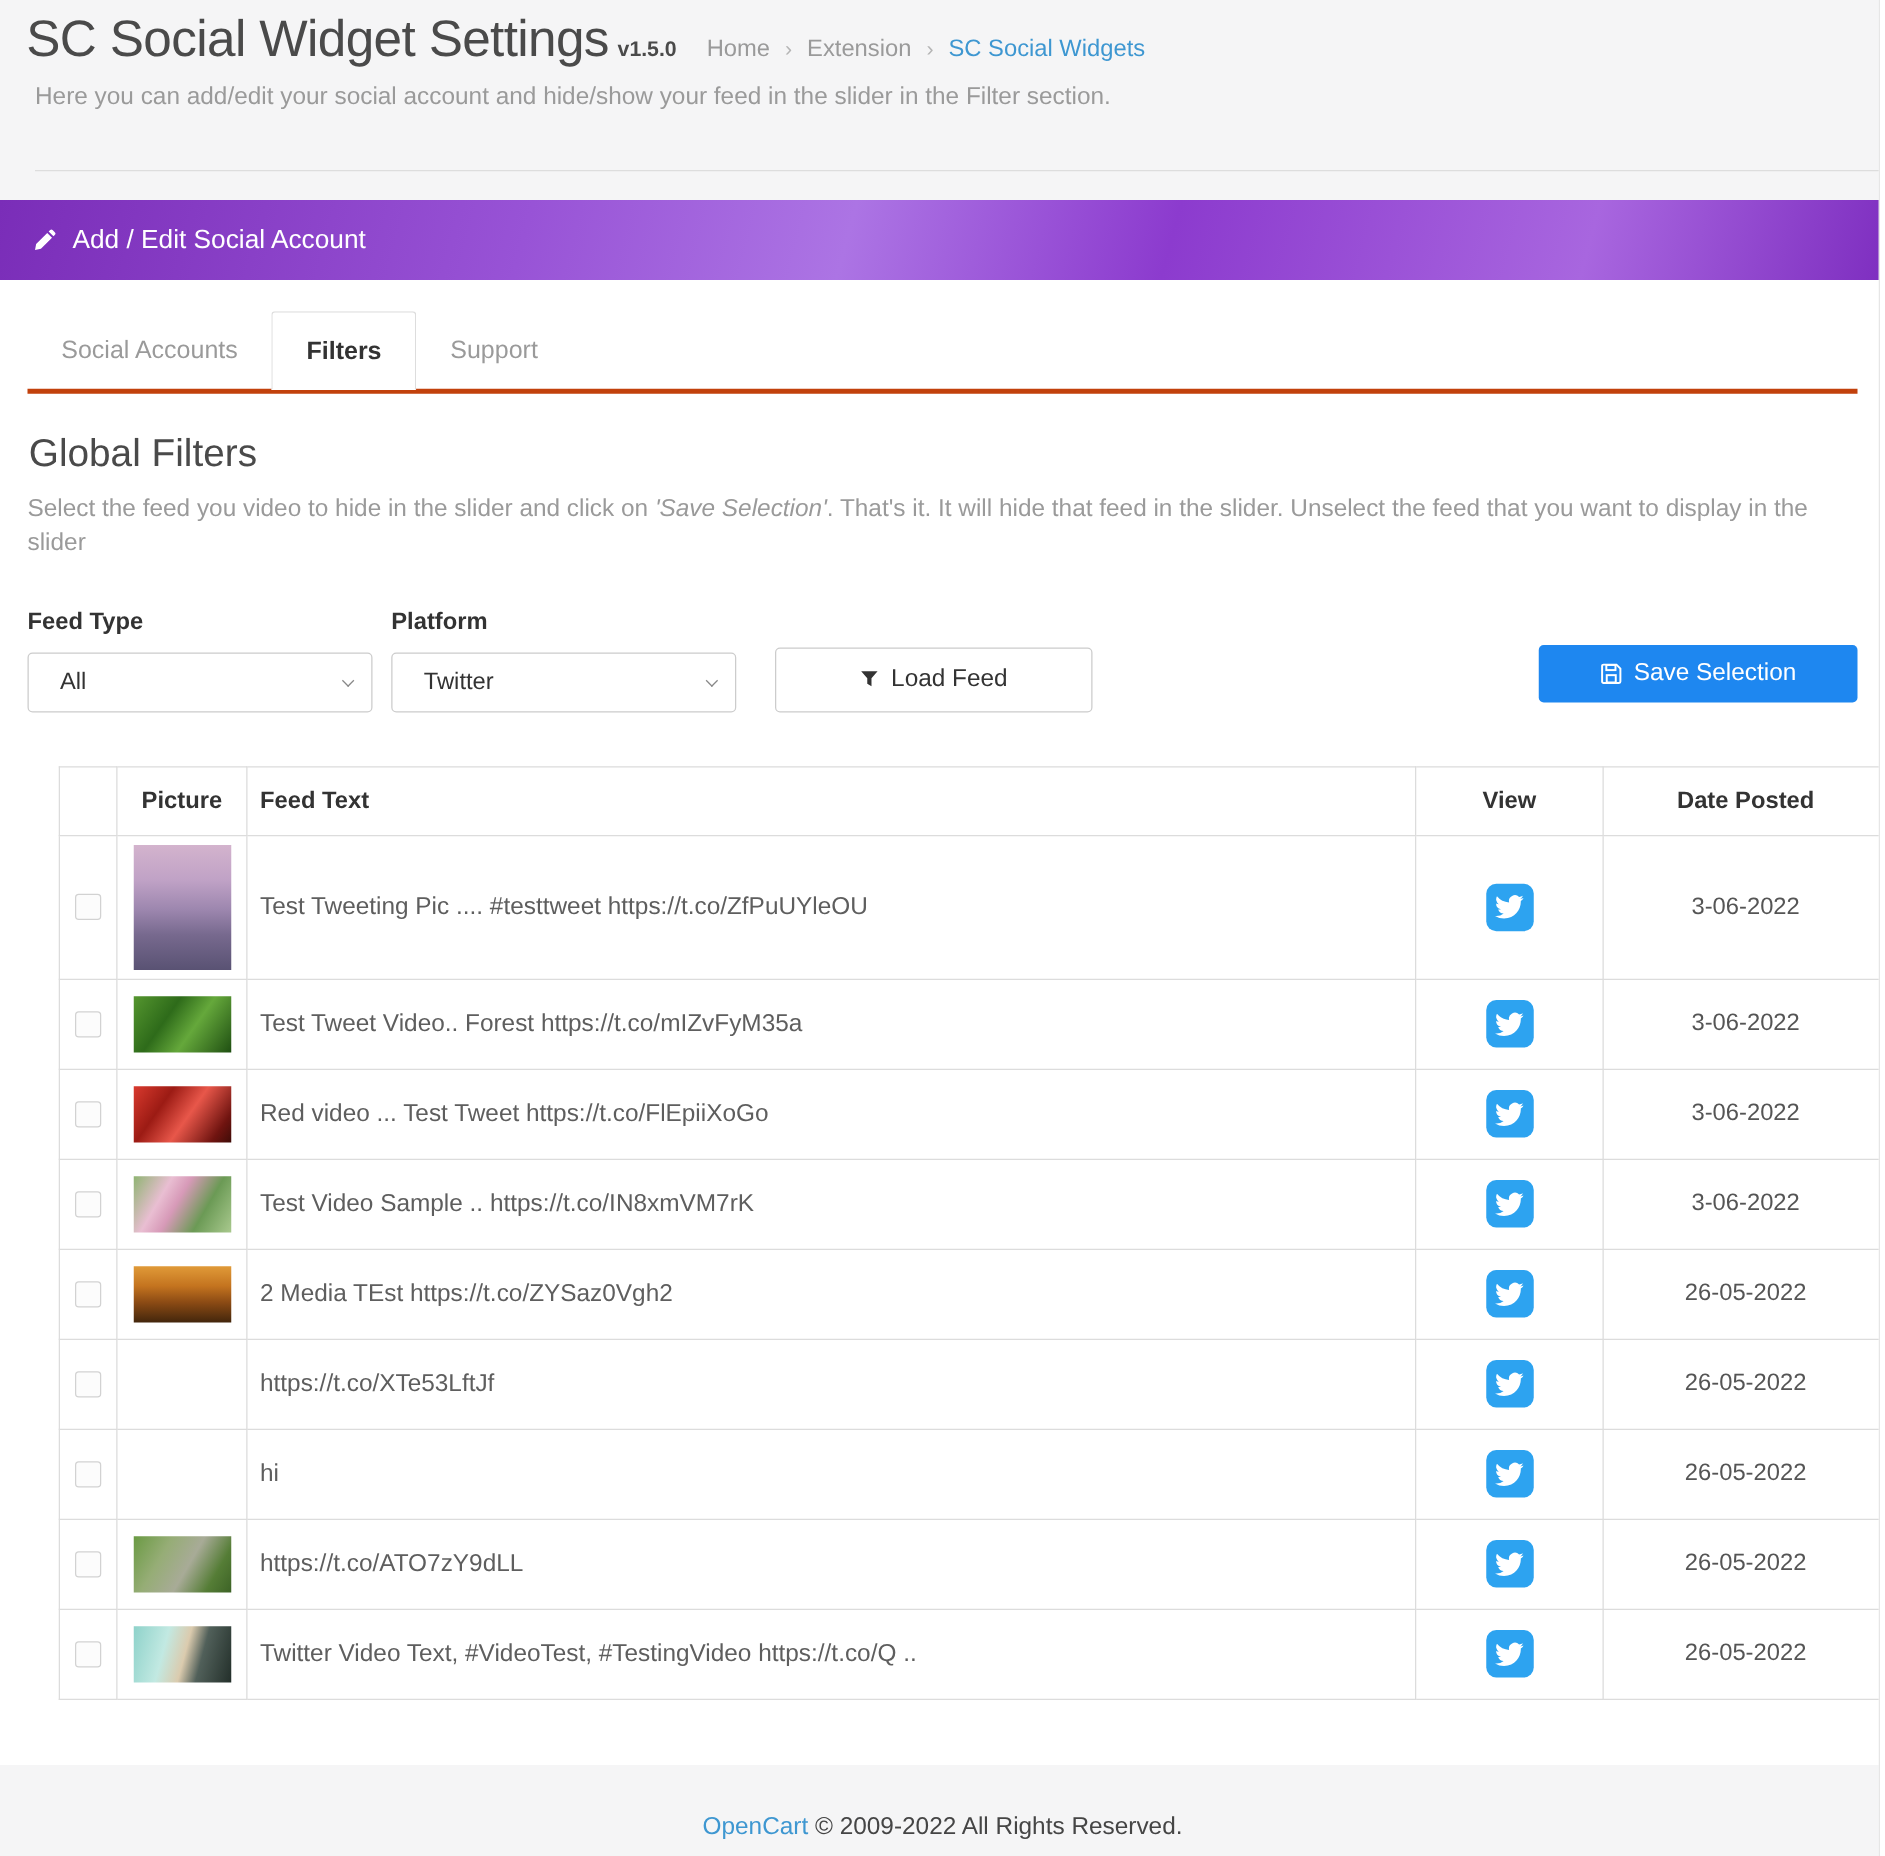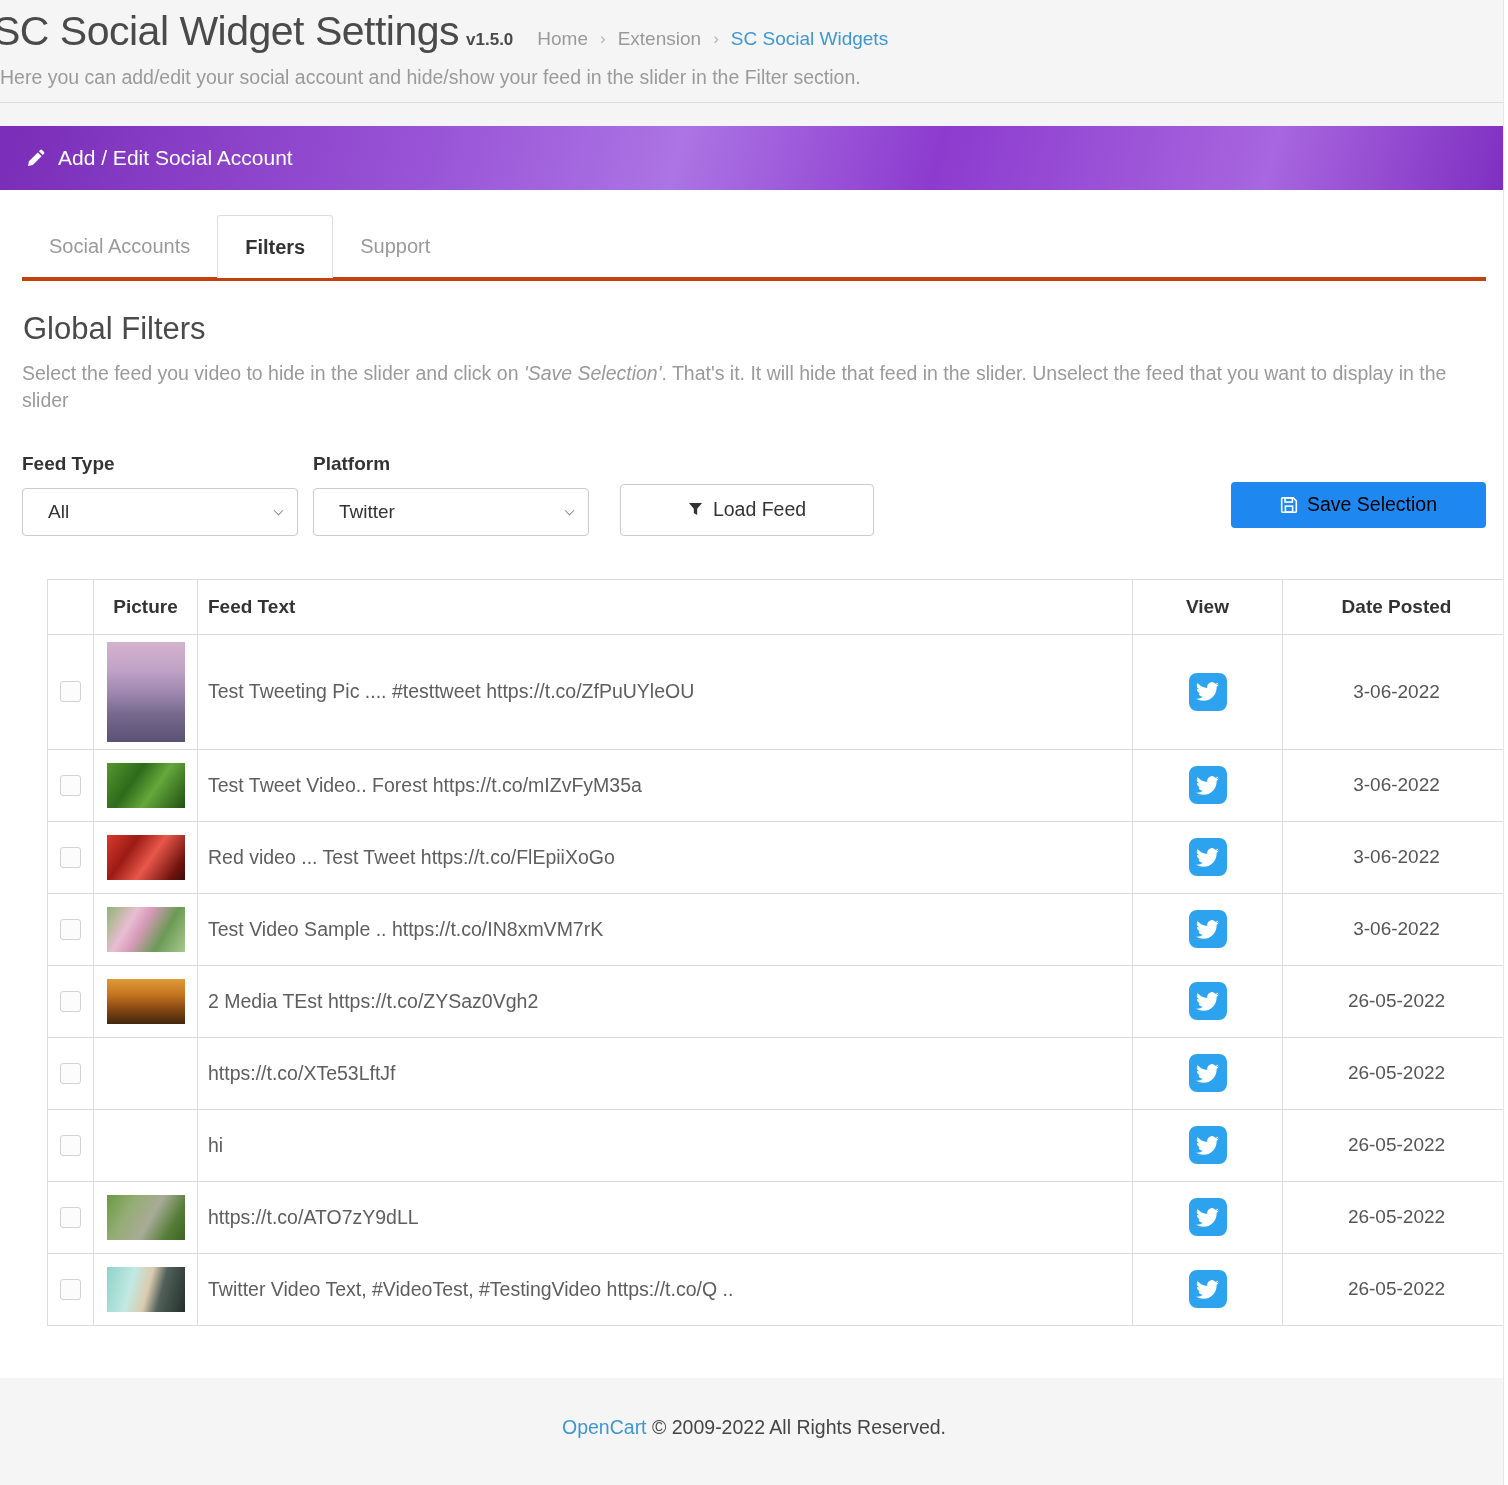--- a/index.html
+++ b/index.html
@@ -5,21 +5,21 @@
   * { box-sizing: border-box; }
   html,body { margin:0; padding:0; }
   body {
     width:1508px; height:1485px; overflow:hidden; position:relative;
     background:#f5f5f6;
     font-family:"Liberation Sans","DejaVu Sans",sans-serif;
     color:#444;
   }
 
   
-  .page-header { height:103px; padding:8px 40px 0 0; border-bottom:1px solid #ddd; background:#f5f5f6; }
+  .page-header { height:137px; padding:8px 40px 0 0; border-bottom:1px solid #ddd; background:#f5f5f6;margin-left:28px; }
   .title-row { display:flex; align-items:baseline; margin-left:-7px; white-space:nowrap; }
   .page-title { font-size:41px; font-weight:300; color:#4a4a4a; letter-spacing:-0.5px; }
   .page-version { font-size:17px; font-weight:bold; color:#4a4a4a; margin-left:7px; }
   .breadcrumb { display:flex; align-items:center; margin-left:24px; font-size:19px; color:#9a9a9a; }
   .breadcrumb .sep { margin:0 12px; font-size:17px; color:#b5b5b5; }
   .crumb { color:#9a9a9a; cursor:pointer; }
   .crumb.current { color:#3e97d1; }
   .page-subtitle { font-size:19.5px; color:#9a9a9a; margin-top:11px; }
 
   
@@ -63,21 +63,21 @@
   }
   .btn-load {
     margin-left:16px; width:254px; height:52px; background:#fff; border:1px solid #ccc;
     border-radius:4px; display:flex; align-items:center; justify-content:center; gap:10px;
     font-size:19.5px; color:#333; cursor:pointer;
   }
   .btn-load svg { width:15px; height:15px; fill:#333; }
   .btn-save {
     margin-left:auto; margin-bottom:8px; width:255px; height:46px; background:#1e87f0;
     border:none; border-radius:4px; display:flex; align-items:center; justify-content:center;
-    gap:9px; font-size:19.5px; color:#000000; cursor:pointer;
+    gap:9px; font-size:19.5px; color:#ffffff; cursor:pointer;
   }
   .btn-save svg { width:18px; height:18px; stroke:#fff; fill:none; stroke-width:1.4; }
 
   
   .feed-table { width:100%; border-collapse:collapse; margin-top:43px;margin-left:25px; }
   .feed-table th, .feed-table td { border:1px solid #dcdcdc; }
   .feed-table th { height:55px; font-size:19px; font-weight:bold; color:#333; text-align:center; background:#fff; }
   .feed-table th.h-text { text-align:left; padding-left:10px; }
   .feed-table td { height:72px; vertical-align:middle; background:#fff; }
   .col-check { width:46px; text-align:center; }

